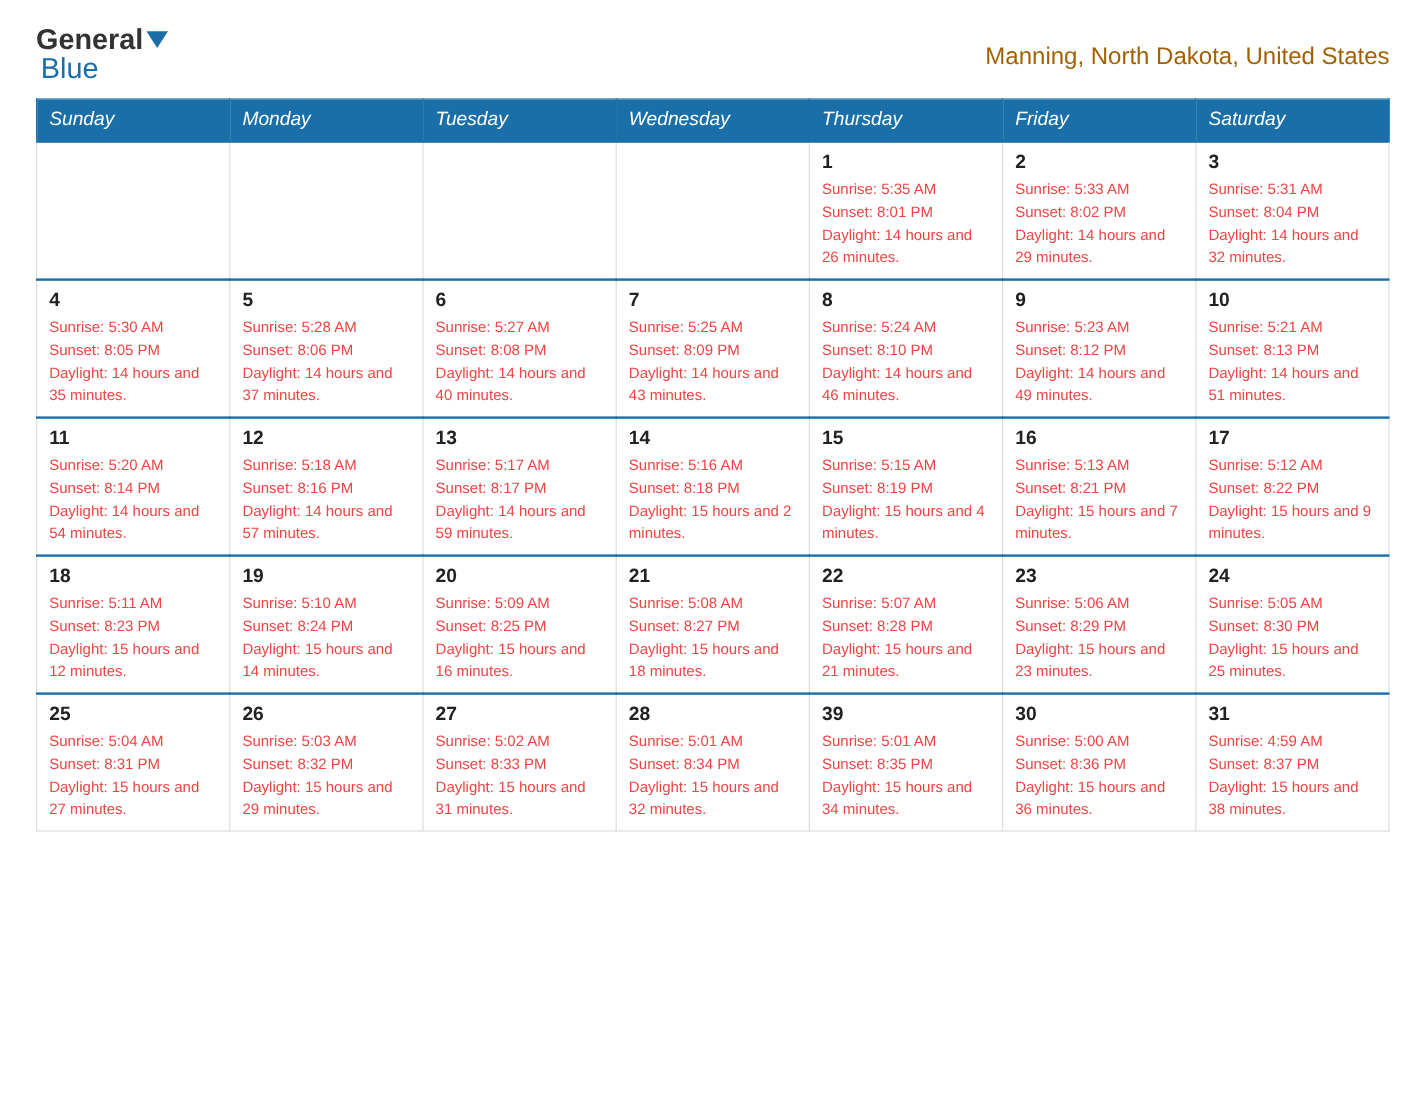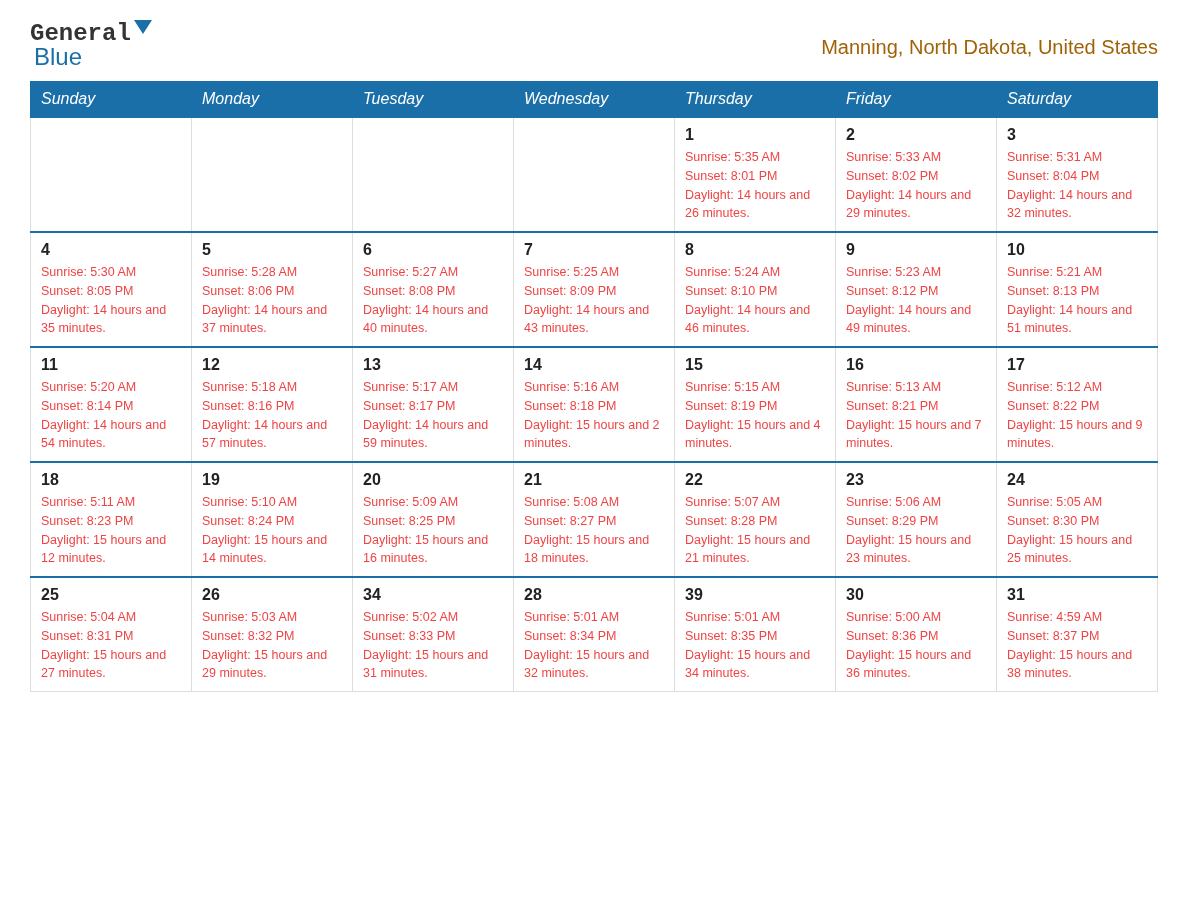--- a/index.html
+++ b/index.html
@@ -69,21 +69,21 @@
     .empty-cell {
       background: #fff;
     }
     .logo-wrapper {
       display: flex;
       flex-direction: column;
       align-items: flex-start;
     }
     .logo-line1 {
       display: flex;
-      font-family: Liberation Mono, monospace;
+      align-items: center;
     }
     .logo-arrow {
       display: inline-block;
       width: 0;
       height: 0;
       border-left: 9px solid transparent;
       border-right: 9px solid transparent;
       border-top: 14px solid #1a6fa8;
       margin-left: 3px;
       margin-bottom: 2px;
@@ -229,21 +229,21 @@
       <tr>
         <td>
           <div class="day-number">25</div>
           <div class="day-info">Sunrise: 5:04 AM<br>Sunset: 8:31 PM<br>Daylight: 15 hours and 27 minutes.</div>
         </td>
         <td>
           <div class="day-number">26</div>
           <div class="day-info">Sunrise: 5:03 AM<br>Sunset: 8:32 PM<br>Daylight: 15 hours and 29 minutes.</div>
         </td>
         <td>
-          <div class="day-number">34</div>
+          <div class="day-number">27</div>
           <div class="day-info">Sunrise: 5:02 AM<br>Sunset: 8:33 PM<br>Daylight: 15 hours and 31 minutes.</div>
         </td>
         <td>
           <div class="day-number">28</div>
           <div class="day-info">Sunrise: 5:01 AM<br>Sunset: 8:34 PM<br>Daylight: 15 hours and 32 minutes.</div>
         </td>
         <td>
           <div class="day-number">39</div>
           <div class="day-info">Sunrise: 5:01 AM<br>Sunset: 8:35 PM<br>Daylight: 15 hours and 34 minutes.</div>
         </td>

